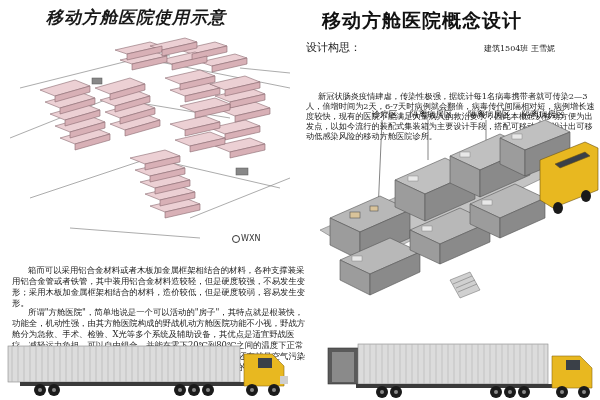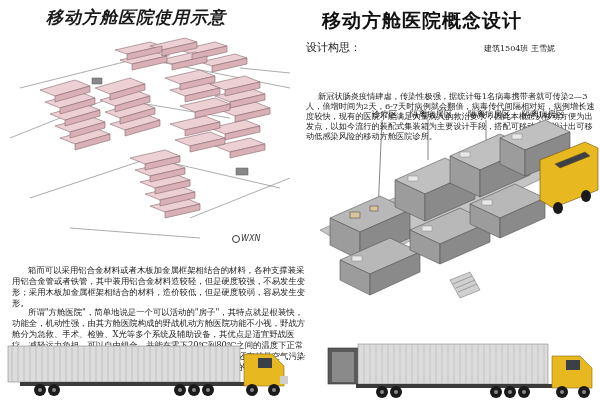--- a/index.html
+++ b/index.html
@@ -6,21 +6,21 @@
   body { width: 600px; height: 400px; background: #ffffff; position: relative; overflow: hidden; font-family: "DejaVu Serif", serif; color: #222; }
   .abs { position: absolute; }
   .left-title { left: 10px; top: 6px; width: 200px; font-size: 17px; font-weight: bold; font-style: italic; letter-spacing: 1px; color: #1a1a1a; font-family: "DejaVu Sans", sans-serif; margin-left: 36px; }
   .main-title { left: 322px; top: 8px; font-size: 19px; font-weight: bold; color: #111; letter-spacing: 1px; }
   .author { left: 484px; top: 27px; font-size: 8px; color: #222; margin-top: 16px; }
   .content-title { left: 306px; top: 40px; font-size: 11px; color: #222; }
   .content-body { left: 306px; top: 51px; width: 290px; font-size: 8.2px; line-height: 10px; color: #222; text-indent: 12px; margin-top: 40px; }
   .desc { left: 12px; width: 294px; font-size: 8.4px; line-height: 11px; color: #222; text-indent: 16px; }
   .desc1 { top: 265px; }
   .desc2 { top: 307px; }
-  .signature { left: 232px; top: 234px; font-size: 8px; color: #333; font-style: italic; font-family: "DejaVu Sans", sans-serif; }
+  .signature { left: 232px; top: 234px; font-size: 8px; color: #333; font-family: "DejaVu Sans", sans-serif; }
   .sig-circle { display: inline-block; width: 8px; height: 8px; border: 1px solid #333; border-radius: 50%; vertical-align: middle; margin-right: 1px; }
   .sketch-area { left: 0; top: 28px; width: 300px; height: 220px; }
   .plan-area { left: 300px; top: 100px; width: 300px; height: 235px; text-align: center; }
   .truck-left { left: 0; top: 340px; width: 300px; height: 60px; }
   .truck-right { left: 326px; top: 340px; width: 274px; height: 60px; }
   .room-label { font-size: 8.5px; color: #111; font-family: "DejaVu Serif", serif; }
 </style>
 </head>
 <body>
 

